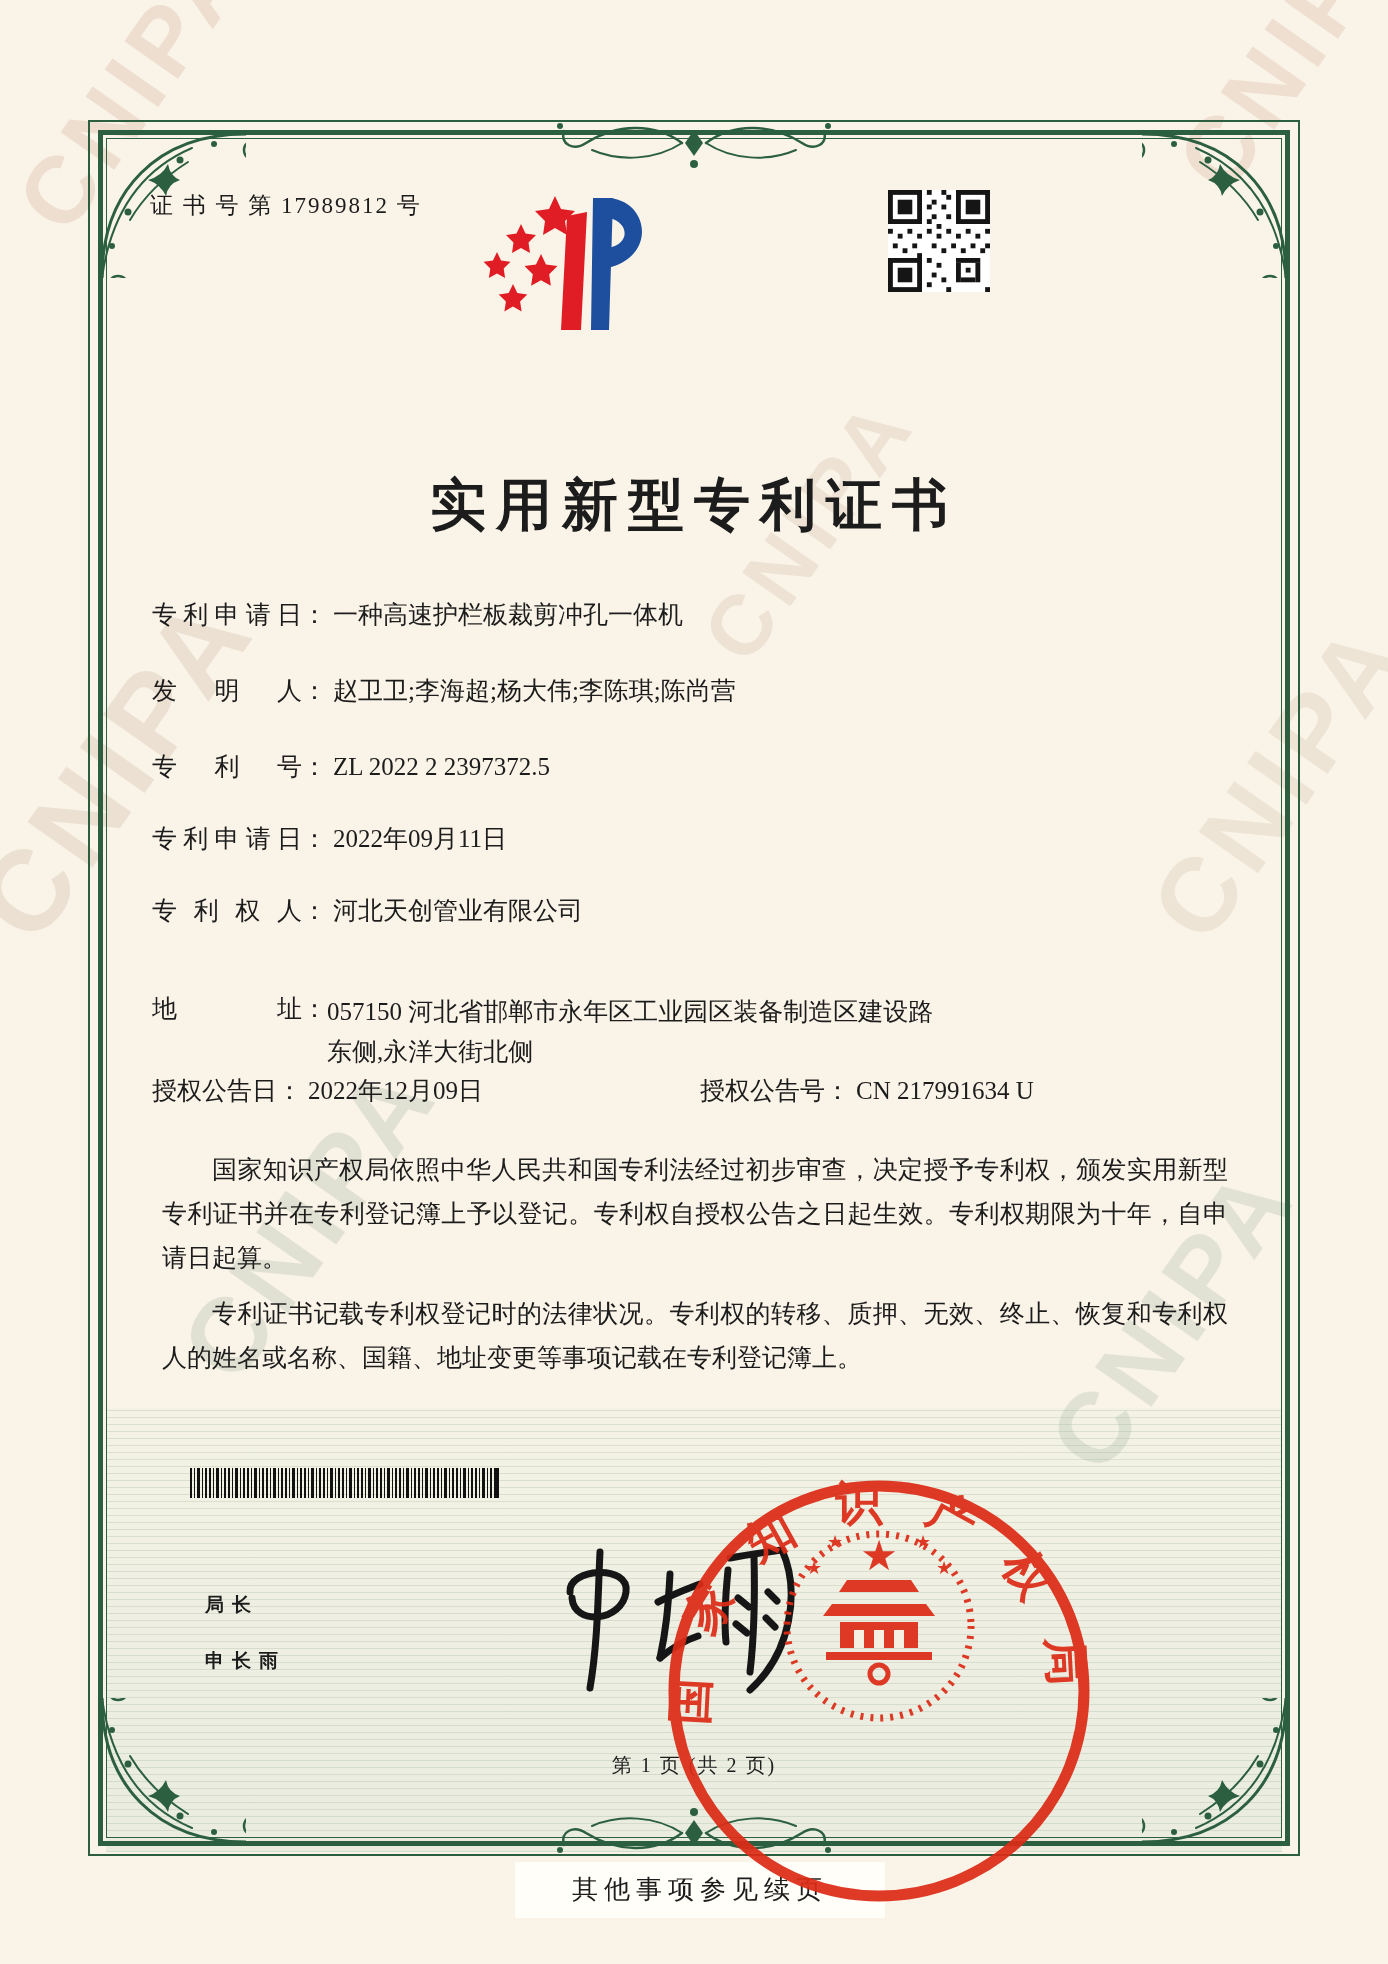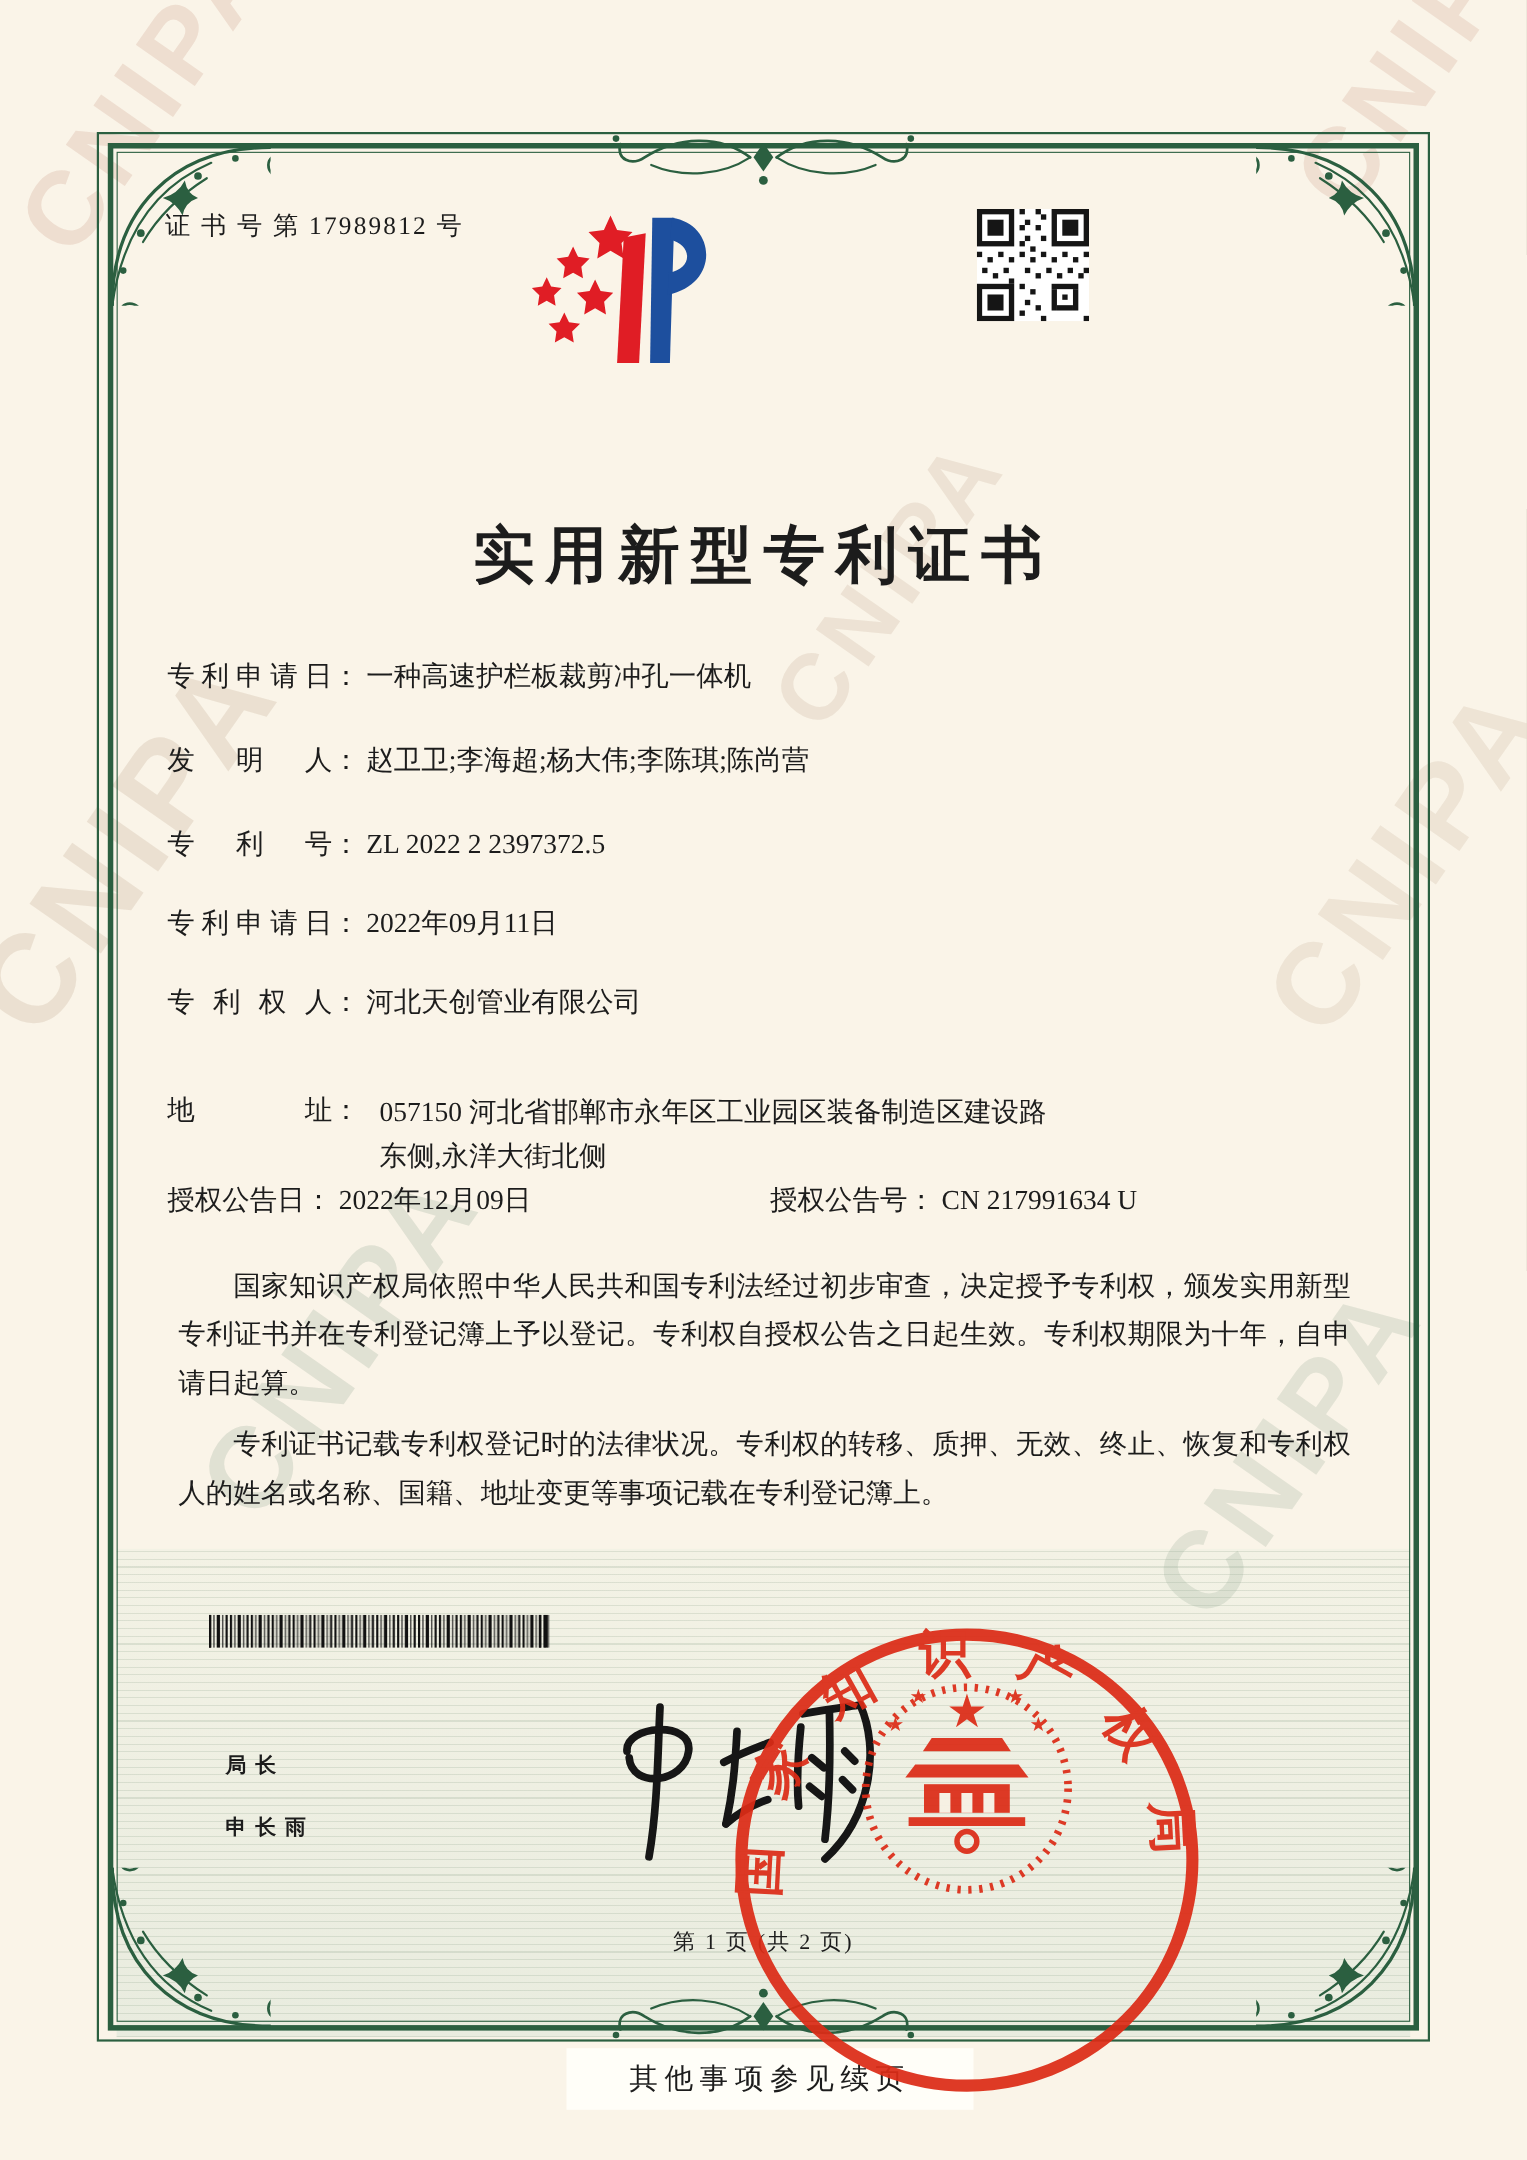--- a/index.html
+++ b/index.html
@@ -25,21 +25,21 @@
   .f1{left:88px;top:120px;width:1212px;height:1736px;border:2px solid #2b5f40;box-sizing:border-box;z-index:3;}
   .f2{position:absolute;inset:8px;border:5px solid #2b5f40;}
   .f3{position:absolute;inset:3px;border:1px solid #2b5f40;}
   .orn{z-index:4;}
   
   .certno{left:150px;top:190px;font-size:23px;letter-spacing:2px;z-index:4;}
   .title{left:0;top:428px;width:100%;text-align:center;font-size:56px;font-weight:700;letter-spacing:10px;z-index:4;margin-top:40px;}
   .row{left:152px;font-size:25px;white-space:nowrap;z-index:4;}
   .flabel{display:inline-block;width:150px;text-align:justify;text-align-last:justify;vertical-align:top;}
   .fval{margin-left:6px;margin-top:44px;}
-  .addrval{display:inline-block;margin-left:18px;width:720px;white-space:normal;line-height:40px;vertical-align:top;}
+  .addrval{display:inline-block;margin-left:0;width:720px;white-space:normal;line-height:40px;vertical-align:top;}
   .grant-right{position:absolute;left:548px;top:0;white-space:nowrap;}
   .paras{left:150px;top:1136px;width:1090px;font-size:25px;line-height:44px;text-align:justify;z-index:4;}
   .paras p{margin:12px;text-indent:2em;}
   .dtitle,.dname{font-family:"Liberation Sans","DejaVu Sans",sans-serif;font-weight:600;font-size:19px;letter-spacing:8px;z-index:5;}
   .dtitle{left:205px;top:1592px;}
   .dname{left:205px;top:1648px;}
   .seal-wrap{left:664px;top:1476px;width:430px;height:430px;z-index:6;}
   .seal-date{position:absolute;left:30px;top:206px;width:370px;text-align:center;font-size:31px;letter-spacing:3px;color:#141414;}
   .pageno{left:0;top:1752px;width:100%;text-align:center;font-size:20px;letter-spacing:2px;z-index:4;}
   .contnote{left:515px;top:1862px;width:370px;height:56px;line-height:56px;text-align:center;

